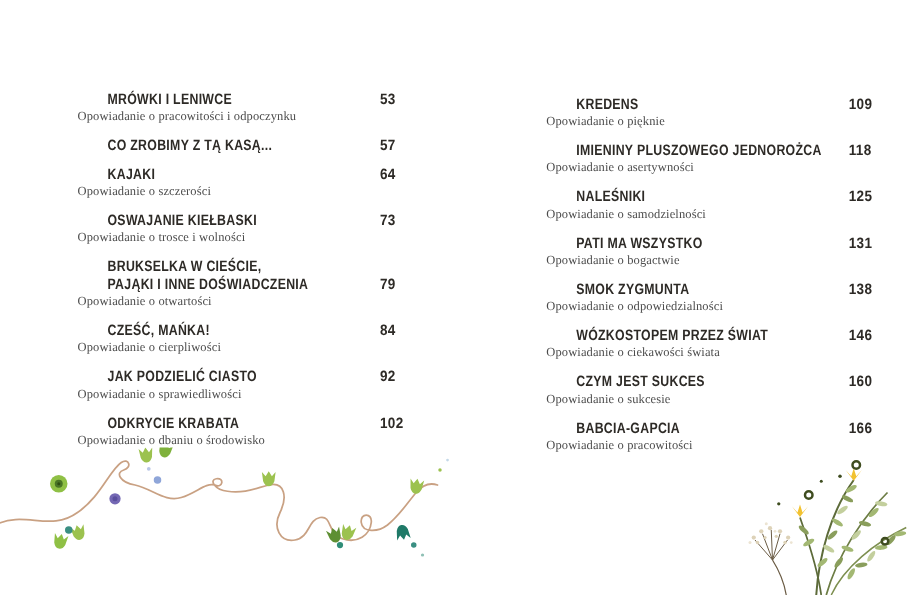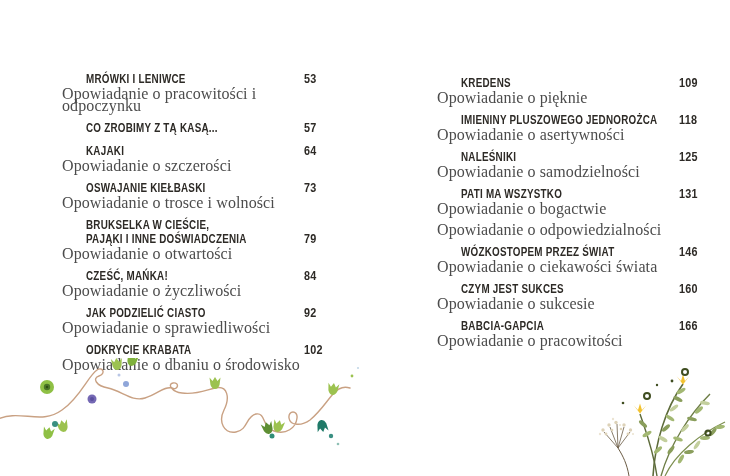--- a/index.html
+++ b/index.html
@@ -47,21 +47,21 @@
     line-height:14px;
     letter-spacing:0.3px;
     color:#2d2a26;
     text-align:left;
     transform:scaleX(0.9);
     transform-origin:left bottom;
   }
   .entry .subtitle{
     margin-top:2px;
     font-family:"Liberation Serif", serif;
-    font-size:16px;
+    font-size:10px;
     line-height:12px;
     letter-spacing:0.1px;
     color:#4c4c4c;
   }
   .deco{position:absolute;pointer-events:none;}
   #deco-left{left:0;bottom:8px;}
   #deco-right{right:0;bottom:0;}
 </style>
 </head>
 <body>
@@ -107,21 +107,21 @@
       <div class="pagenum">79</div>
     </div>
     <div class="subtitle">Opowiadanie o otwartości</div>
   </div>
 
   <div class="entry">
     <div class="row">
       <div class="title">CZEŚĆ, MAŃKA!</div>
       <div class="pagenum">84</div>
     </div>
-    <div class="subtitle">Opowiadanie o życzliwości</div>
+    <div class="subtitle">Opowiadanie o cierpliwości</div>
   </div>
 
   <div class="entry">
     <div class="row">
       <div class="title">JAK PODZIELIĆ CIASTO</div>
       <div class="pagenum">92</div>
     </div>
     <div class="subtitle">Opowiadanie o sprawiedliwości</div>
   </div>
 
@@ -161,20 +161,24 @@
 
   <div class="entry">
     <div class="row">
       <div class="title">PATI MA WSZYSTKO</div>
       <div class="pagenum">131</div>
     </div>
     <div class="subtitle">Opowiadanie o bogactwie</div>
   </div>
 
   <div class="entry">
+    <div class="row">
+      <div class="title">SMOK ZYGMUNTA</div>
+      <div class="pagenum">138</div>
+    </div>
     <div class="subtitle">Opowiadanie o odpowiedzialności</div>
   </div>
 
   <div class="entry">
     <div class="row">
       <div class="title">WÓZKOSTOPEM PRZEZ ŚWIAT</div>
       <div class="pagenum">146</div>
     </div>
     <div class="subtitle">Opowiadanie o ciekawości świata</div>
   </div>

